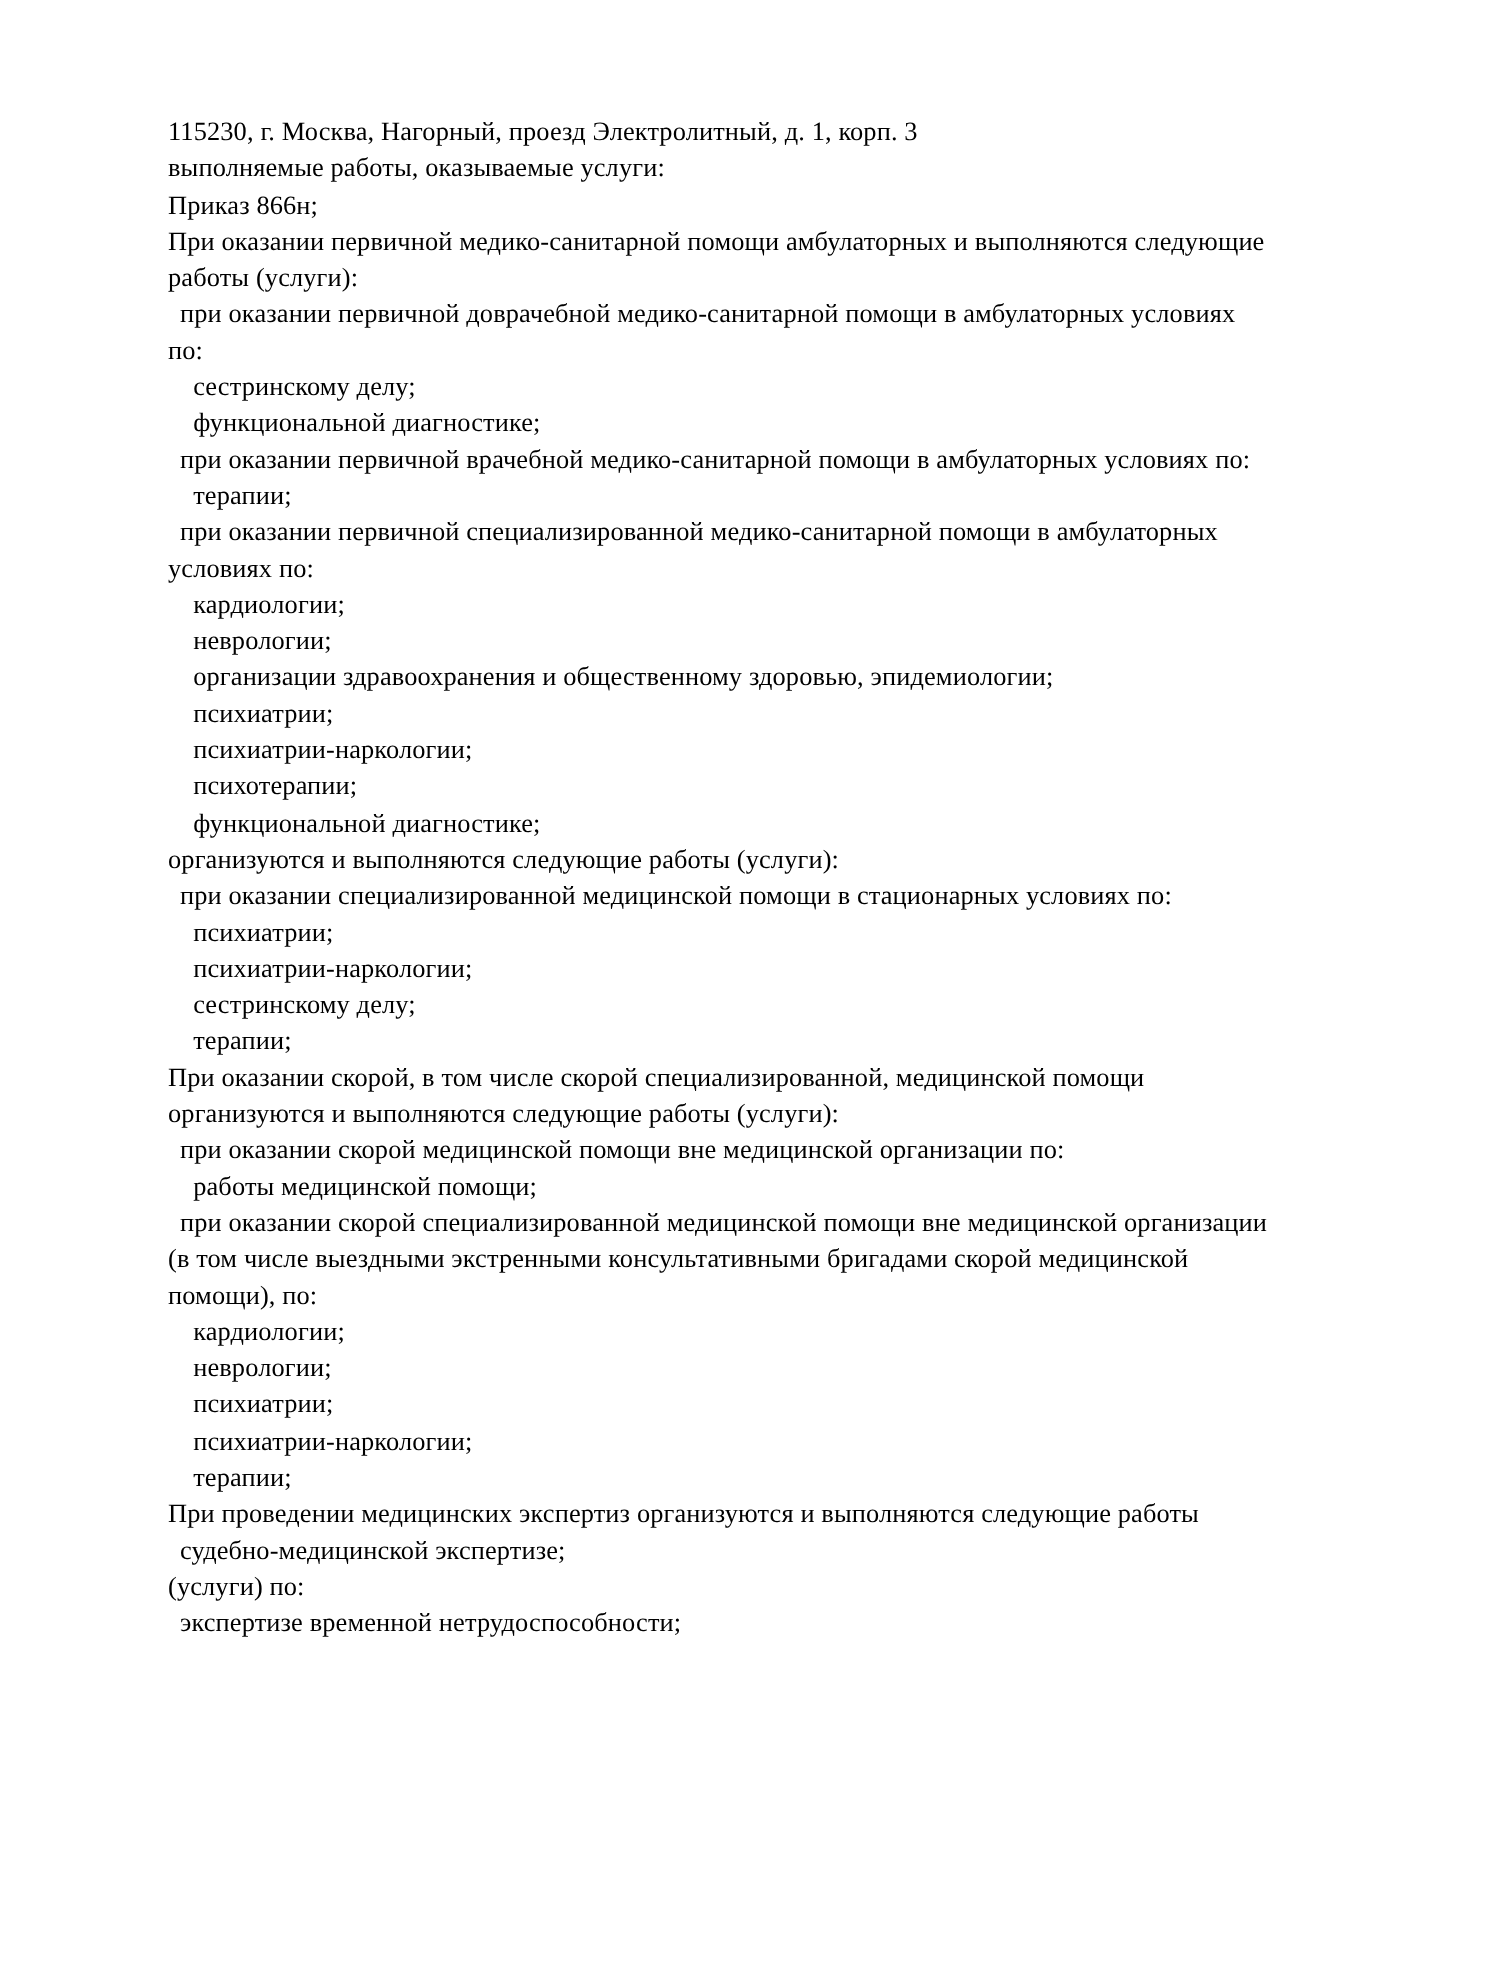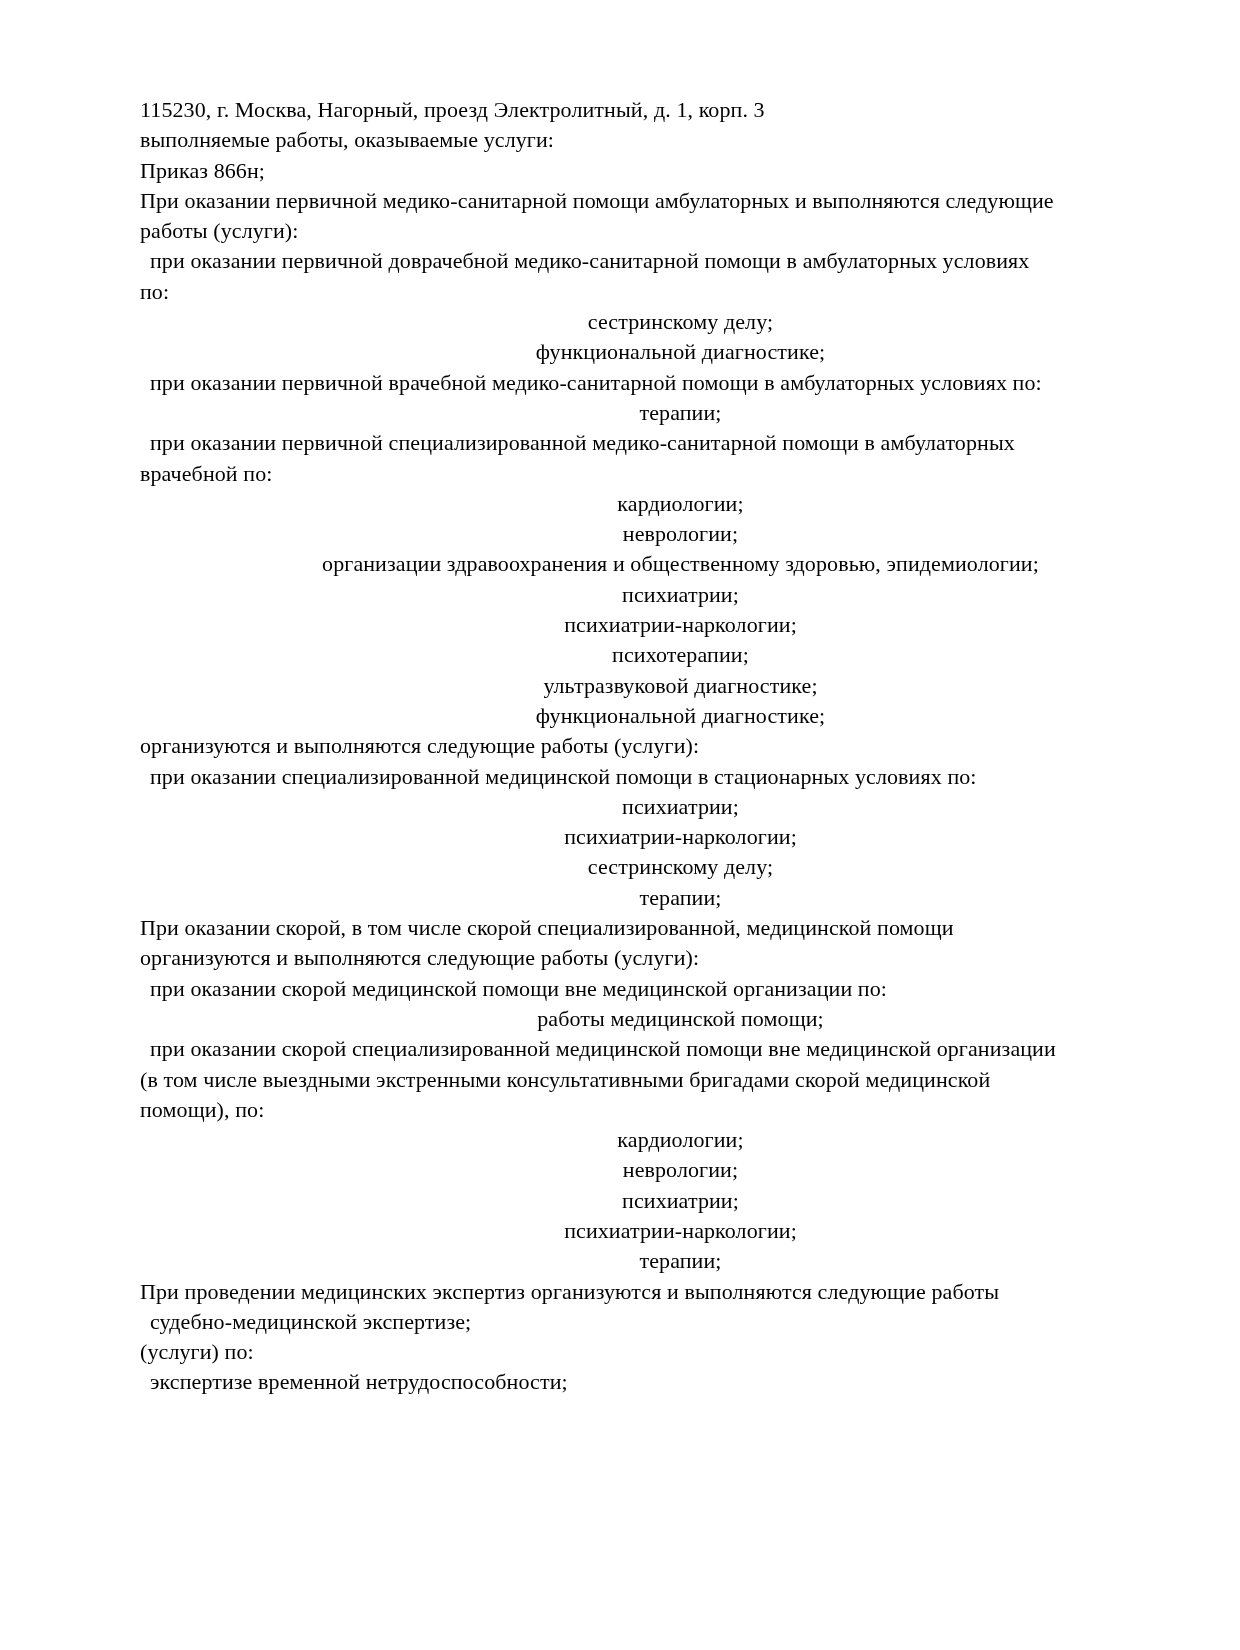--- a/index.html
+++ b/index.html
@@ -24,47 +24,46 @@
     width: 1060px;
   }
   .line {
     font-size: 22px;
     line-height: 30.3px;
     white-space: pre;
     letter-spacing: 0.1px;
   }
   .indent-0 { padding-left: 0; }
   .indent-1 { padding-left: 10px; }
-  .indent-2 { padding-left: 21px; text-align: center; }
+  .indent-2 { padding-left: 21px; }
 </style>
 </head>
 <body>
 
 <div class="page">
   <div class="doc" id="doc-body">
       <div class="line indent-0">115230, г. Москва, Нагорный, проезд Электролитный, д. 1, корп. 3</div>
       <div class="line indent-0">выполняемые работы, оказываемые услуги:</div>
       <div class="line indent-0">Приказ 866н;</div>
       <div class="line indent-0">При оказании первичной медико-санитарной помощи амбулаторных и выполняются следующие</div>
       <div class="line indent-0">работы (услуги):</div>
       <div class="line indent-1">при оказании первичной доврачебной медико-санитарной помощи в амбулаторных условиях</div>
       <div class="line indent-0">по:</div>
       <div class="line indent-2">сестринскому делу;</div>
       <div class="line indent-2">функциональной диагностике;</div>
       <div class="line indent-1">при оказании первичной врачебной медико-санитарной помощи в амбулаторных условиях по:</div>
       <div class="line indent-2">терапии;</div>
       <div class="line indent-1">при оказании первичной специализированной медико-санитарной помощи в амбулаторных</div>
-      <div class="line indent-0">врачебной по:</div>
+      <div class="line indent-0">условиях по:</div>
       <div class="line indent-2">кардиологии;</div>
       <div class="line indent-2">неврологии;</div>
       <div class="line indent-2">организации здравоохранения и общественному здоровью, эпидемиологии;</div>
       <div class="line indent-2">психиатрии;</div>
       <div class="line indent-2">психиатрии-наркологии;</div>
       <div class="line indent-2">психотерапии;</div>
-      <div class="line indent-2">ультразвуковой диагностике;</div>
       <div class="line indent-2">функциональной диагностике;</div>
       <div class="line indent-0">организуются и выполняются следующие работы (услуги):</div>
       <div class="line indent-1">при оказании специализированной медицинской помощи в стационарных условиях по:</div>
       <div class="line indent-2">психиатрии;</div>
       <div class="line indent-2">психиатрии-наркологии;</div>
       <div class="line indent-2">сестринскому делу;</div>
       <div class="line indent-2">терапии;</div>
       <div class="line indent-0">При оказании скорой, в том числе скорой специализированной, медицинской помощи</div>
       <div class="line indent-0">организуются и выполняются следующие работы (услуги):</div>
       <div class="line indent-1">при оказании скорой медицинской помощи вне медицинской организации по:</div>

